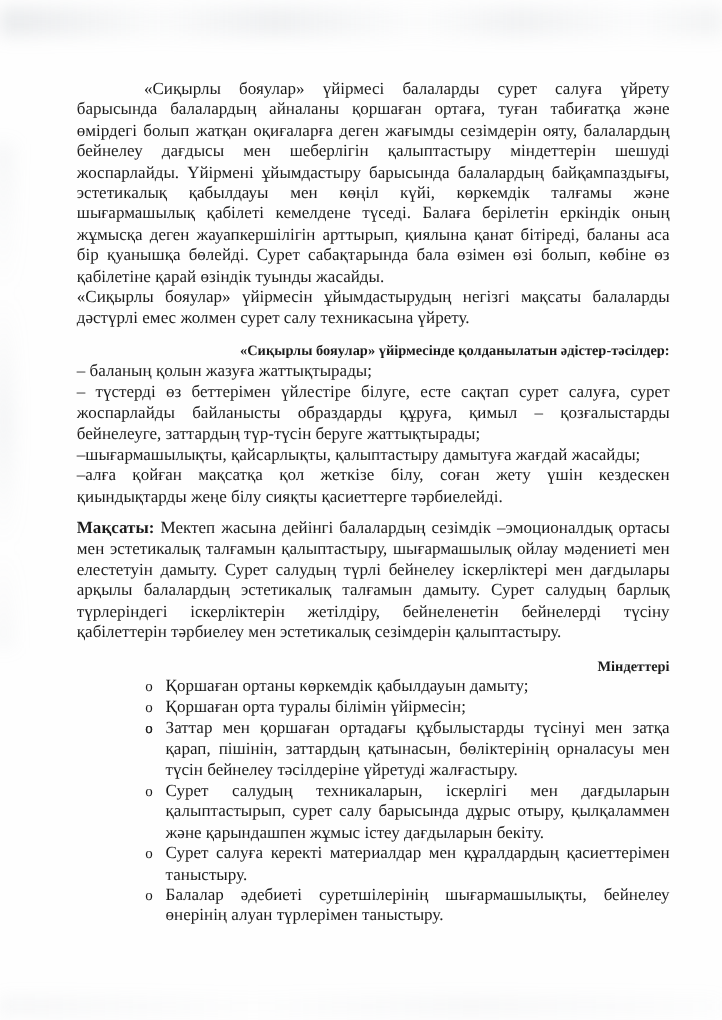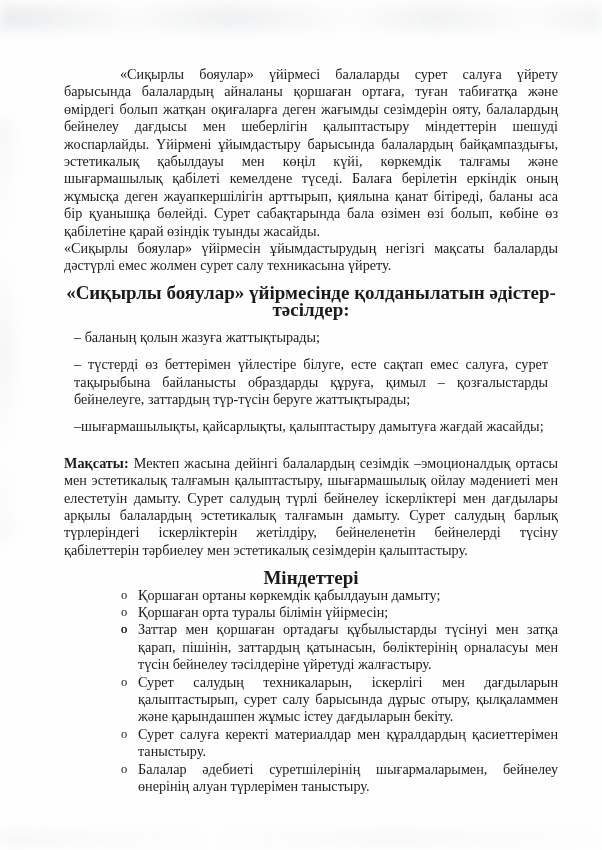--- a/index.html
+++ b/index.html
@@ -46,26 +46,26 @@
     font-size:14.2px;
     line-height:17.4px;
     text-align:justify;
   }
   p{margin:0;}
   .indent{text-indent:56px;}
   .gap-s{height:9px;}
   .gap-m{height:10px;}
   h3{
     margin:0;
-    font-size:19px;
+    font-size:12px;
     line-height:17.4px;
     font-weight:bold;
-    text-align:center;
+    text-align:right;
   }
-  .dash-item{margin:10px;}
+  .dash-item{margin:0;}
   ul.tasks{
     list-style:none;
     margin:0;padding:0;
   }
   ul.tasks li{
     position:relative;
     padding-left:74px;
     margin:0;
   }
   ul.tasks li .marker{
@@ -86,35 +86,36 @@
 
     <p class="indent">«Сиқырлы бояулар» үйірмесі балаларды сурет салуға үйрету барысында балалардың айналаны қоршаған ортаға, туған табиғатқа және өмірдегі болып жатқан оқиғаларға деген жағымды сезімдерін ояту, балалардың бейнелеу дағдысы мен шеберлігін қалыптастыру міндеттерін шешуді жоспарлайды. Үйірмені ұйымдастыру барысында балалардың байқампаздығы, эстетикалық қабылдауы мен көңіл күйі, көркемдік талғамы және шығармашылық қабілеті кемелдене түседі. Балаға берілетін еркіндік оның жұмысқа деген жауапкершілігін арттырып, қиялына қанат бітіреді, баланы аса бір қуанышқа бөлейді. Сурет сабақтарында бала өзімен өзі болып, көбіне өз қабілетіне қарай өзіндік туынды жасайды.</p>
 
     <p>«Сиқырлы бояулар» үйірмесін ұйымдастырудың негізгі мақсаты балаларды дәстүрлі емес жолмен сурет салу техникасына үйрету.</p>
 
     <div class="gap-s"></div>
 
     <h3>«Сиқырлы бояулар» үйірмесінде қолданылатын әдістер-тәсілдер:</h3>
 
     <p class="dash-item">– баланың қолын жазуға жаттықтырады;</p>
-    <p class="dash-item">– түстерді өз беттерімен үйлестіре білуге, есте сақтап емес салуға, сурет тақырыбына байланысты образдарды құруға, қимыл – қозғалыстарды бейнелеуге, заттардың түр-түсін беруге жаттықтырады;</p>
+    <p class="dash-item">– түстерді өз беттерімен үйлестіре білуге, есте сақтап сурет салуға, сурет жоспарлайды байланысты образдарды құруға, қимыл – қозғалыстарды бейнелеуге, заттардың түр-түсін беруге жаттықтырады;</p>
     <p class="dash-item">–шығармашылықты, қайсарлықты, қалыптастыру дамытуға жағдай жасайды;</p>
+    <p class="dash-item">–алға қойған мақсатқа қол жеткізе білу, соған жету үшін кездескен қиындықтарды жеңе білу сияқты қасиеттерге тәрбиелейді.</p>
 
     <div class="gap-s"></div>
 
     <p><b>Мақсаты:</b><span> Мектеп жасына дейінгі балалардың сезімдік –эмоционалдық ортасы мен эстетикалық талғамын қалыптастыру, шығармашылық ойлау мәдениеті мен елестетуін дамыту. Сурет салудың түрлі бейнелеу іскерліктері мен дағдылары арқылы балалардың эстетикалық талғамын дамыту. Сурет салудың барлық түрлеріндегі іскерліктерін жетілдіру, бейнеленетін бейнелерді түсіну қабілеттерін тәрбиелеу мен эстетикалық сезімдерін қалыптастыру.</span></p>
 
     <div class="gap-m"></div>
 
     <h3>Міндеттері</h3>
 
     <ul class="tasks">
       <li><span class="marker">o</span><span>Қоршаған ортаны көркемдік қабылдауын дамыту;</span></li>
       <li><span class="marker">o</span><span>Қоршаған орта туралы білімін үйірмесін;</span></li>
       <li><span class="marker">o</span></li>
       <li><span class="marker">o</span><span>Заттар мен қоршаған ортадағы құбылыстарды түсінуі мен затқа қарап, пішінін, заттардың қатынасын, бөліктерінің орналасуы мен түсін бейнелеу тәсілдеріне үйретуді жалғастыру.</span></li>
       <li><span class="marker">o</span><span>Сурет салудың техникаларын, іскерлігі мен дағдыларын қалыптастырып, сурет салу барысында дұрыс отыру, қылқаламмен және қарындашпен жұмыс істеу дағдыларын бекіту.</span></li>
       <li><span class="marker">o</span><span>Сурет салуға керекті материалдар мен құралдардың қасиеттерімен таныстыру.</span></li>
-      <li><span class="marker">o</span><span>Балалар әдебиеті суретшілерінің шығармаларымен, бейнелеу өнерінің алуан түрлерімен таныстыру.</span></li>
+      <li><span class="marker">o</span><span>Балалар әдебиеті суретшілерінің шығармашылықты, бейнелеу өнерінің алуан түрлерімен таныстыру.</span></li>
     </ul>
 
   </div>
 </div>
 
 </body></html>

